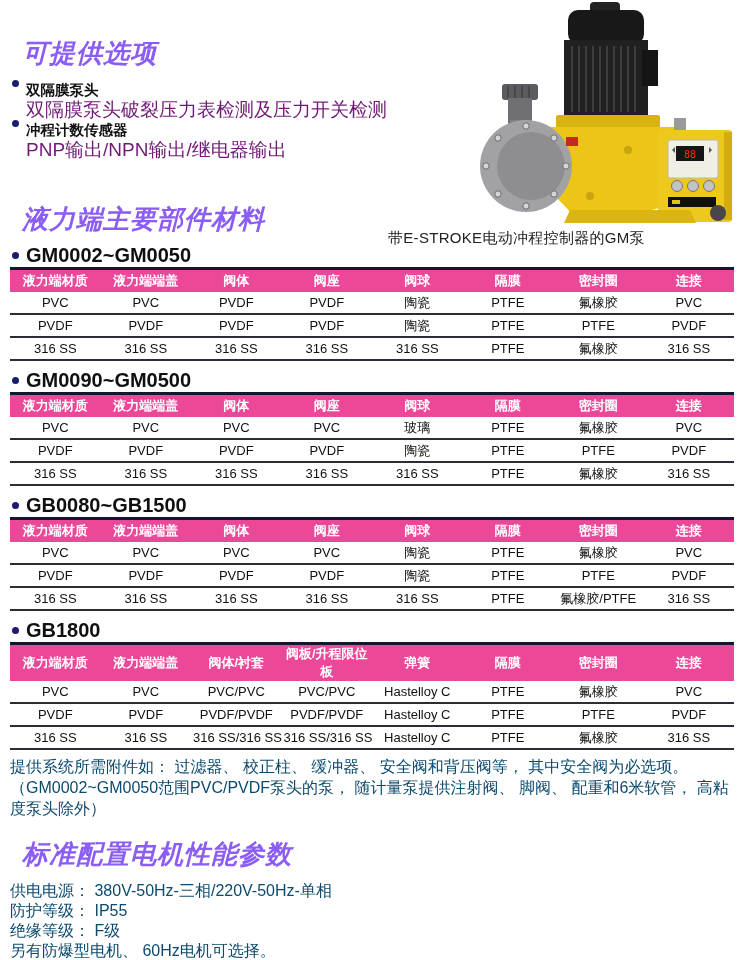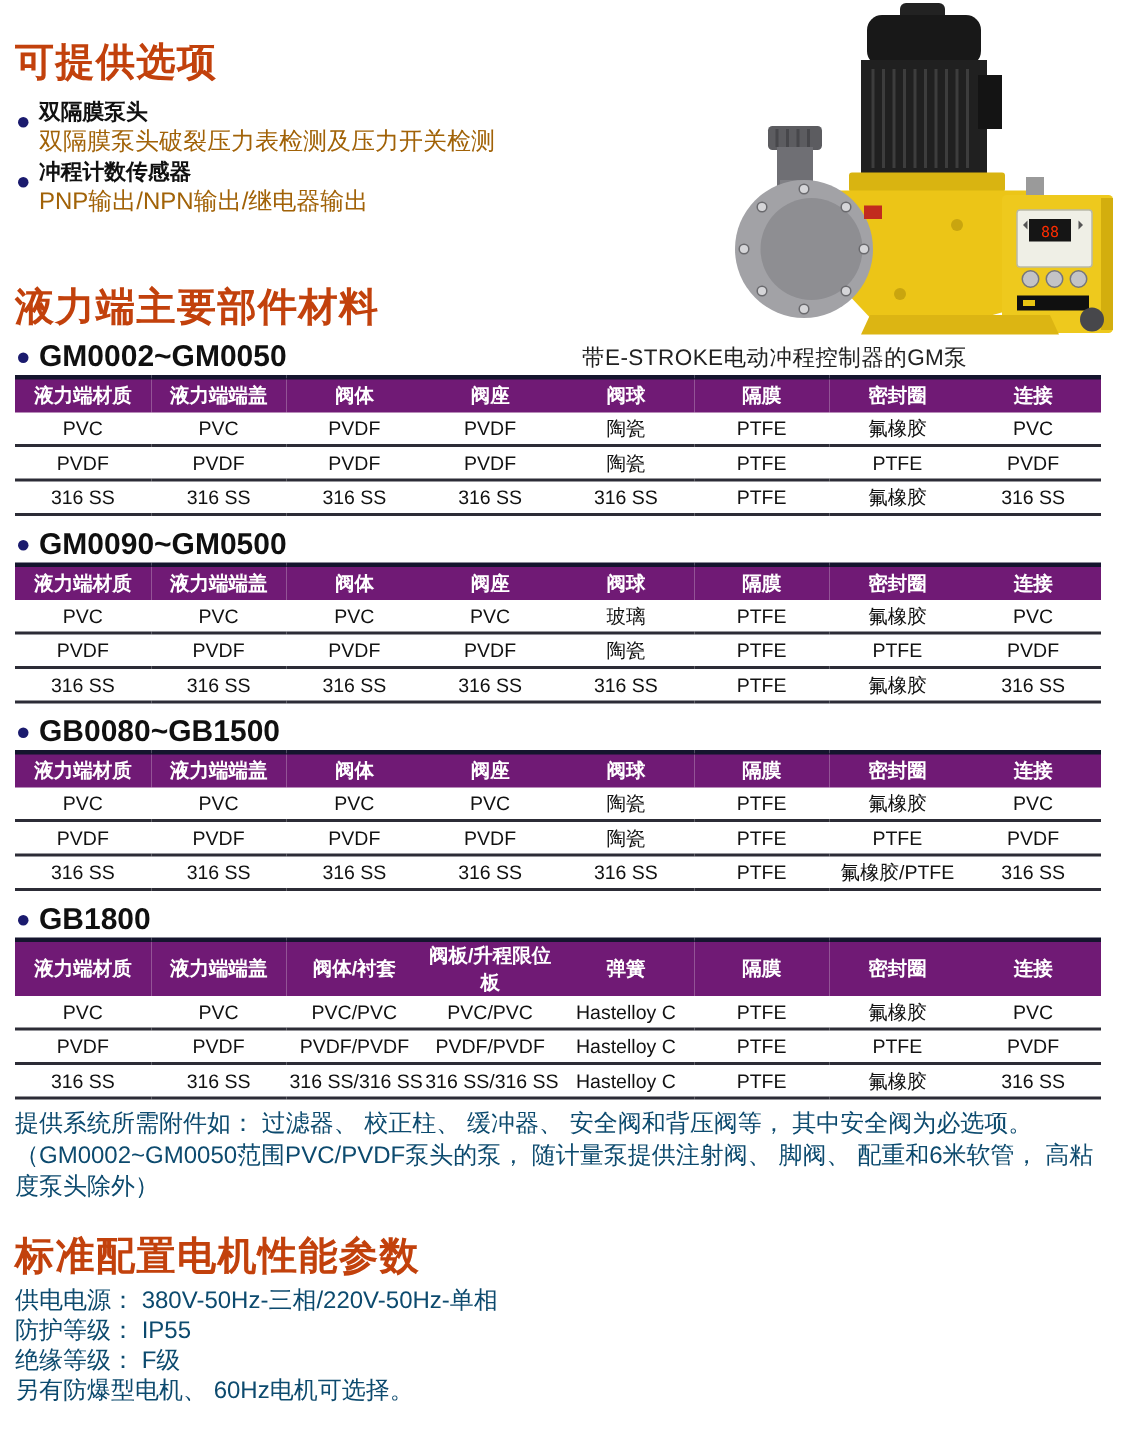--- a/index.html
+++ b/index.html
@@ -1,46 +1,46 @@
 <!DOCTYPE html>
 <html><head>
 <meta charset="utf-8">
 <style>
   html,body{margin:0;padding:0;}
   body{font-family:"Liberation Sans","DejaVu Sans",sans-serif;background:#ffffff;}
   .page{position:relative;width:750px;height:960px;background:#ffffff;overflow:hidden;}
   .content{padding:0 16px 0 10px;}
 
   .sec-title{
-    font-size:26px;line-height:30px;font-weight:bold;
-    color:#c2410c;letter-spacing:1px;margin:0;
+    font-size:26px;line-height:30px;font-weight:bold;font-style:italic;
+    color:#8b5cf6;letter-spacing:1px;margin:12px;
   }
   .title-1{padding-top:26px;}
   .title-2{margin-top:44px;}
   .title-3{margin-top:26px;}
   .title-4{margin-top:20px;}
 
   .opt-list{margin-top:9px;}
-  .opt-head{font-size:14.5px;line-height:20px;font-weight:bold;color:#111;display:flex;align-items:flex-end;}
+  .opt-head{font-size:14.5px;line-height:20px;font-weight:bold;color:#111;display:flex;align-items:flex-start;}
   .dot{width:7px;height:7px;border-radius:50%;background:#1b1b6e;display:inline-block;margin:0 7px 0 2px;flex:0 0 auto;}
-  .opt-desc{font-size:16px;line-height:20px;color:#a16207;margin-left:16px;}
-
-  .pump-fig{position:absolute;left:488px;top:0;width:262px;height:224px;}
+  .opt-desc{font-size:19px;line-height:20px;color:#701a75;margin-left:16px;}
+
+  .pump-fig{position:absolute;left:478px;top:0;width:262px;height:224px;}
   .pump-caption{
     position:absolute;left:388px;top:229px;width:260px;
     font-size:15px;color:#222;letter-spacing:0.3px;
   }
 
   .tables-wrap{margin-top:4px;}
   .table-label{display:flex;align-items:center;font-size:20px;font-weight:bold;color:#101010;
     margin:10px 0 3px 0;height:18px;}
   .table-label .dot{background:#1b1b6e;}
   table.mat{width:100%;border-collapse:collapse;table-layout:fixed;}
   table.mat thead th{
-    background:#701a75;color:#ffffff;font-size:13px;font-weight:bold;
+    background:#ec4899;color:#ffffff;font-size:13px;font-weight:bold;
     height:22px;padding:0 2px;border-top:3px solid #15152e;border-bottom:none;
   }
   table.mat tbody td{
     text-align:center;font-size:13px;color:#111;height:21px;padding:0 2px;
     border-bottom:2px solid #2c2c36;white-space:nowrap;overflow:hidden;
   }
 
   .body-line{font-size:16px;line-height:21px;color:#0c4a6e;}
   .acc-lines{margin-top:6px;}
   .motor-lines{margin-top:6px;}

